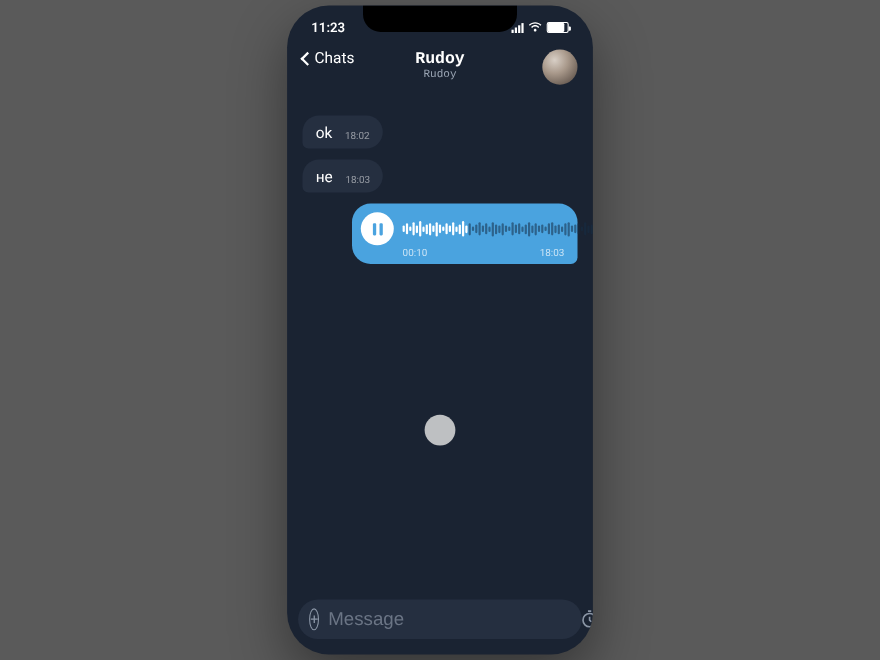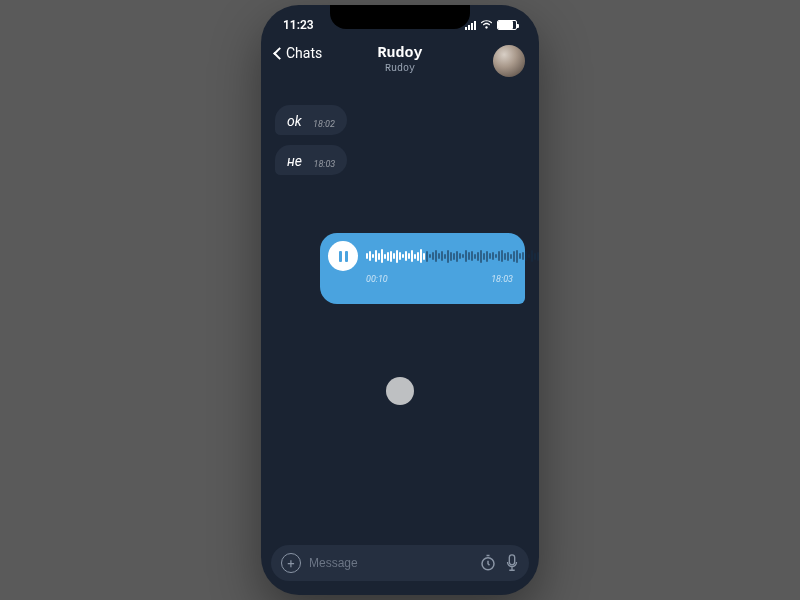--- a/index.html
+++ b/index.html
@@ -136,21 +136,21 @@
   }
   .messages {
     position: absolute;
     top: 90px;
     left: 0;
     right: 0;
     bottom: 60px;
     padding: 10px 14px;
     overflow: hidden;
   }
-  .msg-row { display: flex; margin-bottom: 10px; font-style: italic; }
+  .msg-row { display: flex; margin-bottom: 10px; }
   .msg-row.in { justify-content: flex-start; }
   .msg-row.out { justify-content: flex-end; }
   .bubble {
     max-width: 75%;
     padding: 8px 12px 6px 12px;
     border-radius: 17px;
     font-size: 14px;
     color: #fff;
     position: relative;
     display: inline-block;
@@ -162,25 +162,24 @@
     color: rgba(255,255,255,0.5);
     display:inline-block;
     margin-left:8px;
     vertical-align: bottom;
   }
   .msg-time.out { color: rgba(255,255,255,0.65); }
   .voice-bubble {
     background: #4aa3df;
     border-radius: 17px;
     border-bottom-right-radius: 6px;
-    padding: 8px 12px 20px 8px;
+    padding: 8px 12px 4px 8px;
     display: flex;
     flex-direction: column;
     width: 205px;
-    margin-top: 48px;
   }
   .voice-main {
     display: flex;
     align-items: center;
     gap: 8px;
   }
   .pause-btn {
     width: 30px;
     height: 30px;
     border-radius: 50%;
@@ -254,21 +253,21 @@
     font-size:13px;
     cursor:pointer;
     line-height:1;
   }
   .msg-input {
     flex: 1;
     background: transparent;
     border: none;
     outline: none;
     color: #fff;
-    font-size: 12px;
+    font-size: 17px;
   }
   .msg-input::placeholder { color: #6b7585; }
   .timer-icon, .mic-icon {
     color: #8a95a5;
     cursor: pointer;
     display:flex;
     align-items:center;
   }
   .timer-svg { width:18px; height:18px; }
   .mic-svg { width:14px; height:18px; }

